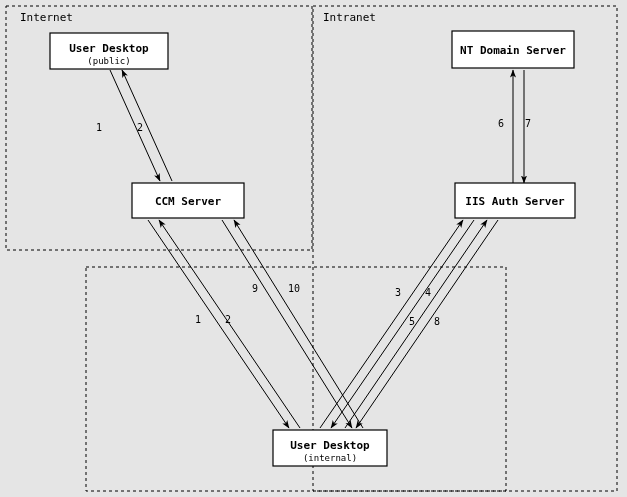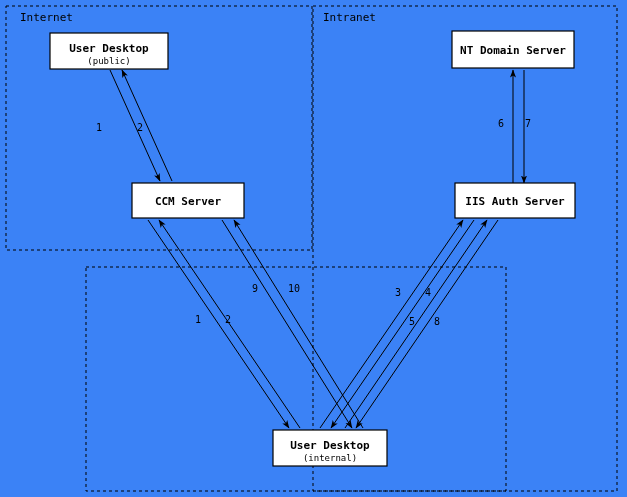--- a/index.html
+++ b/index.html
@@ -8,21 +8,21 @@
     padding: 0;
     background: #ffffff;
   }
   body {
     font-family: "DejaVu Sans Mono", "Liberation Mono", monospace;
   }
   #canvas-wrap {
     position: relative;
     width: 627px;
     height: 497px;
-    background: #3b82f6;
+    background: #e5e5e5;
     overflow: hidden;
   }
   svg#diagram {
     position: absolute;
     left: 0;
     top: 0;
     width: 627px;
     height: 497px;
   }
   .zone-label {

